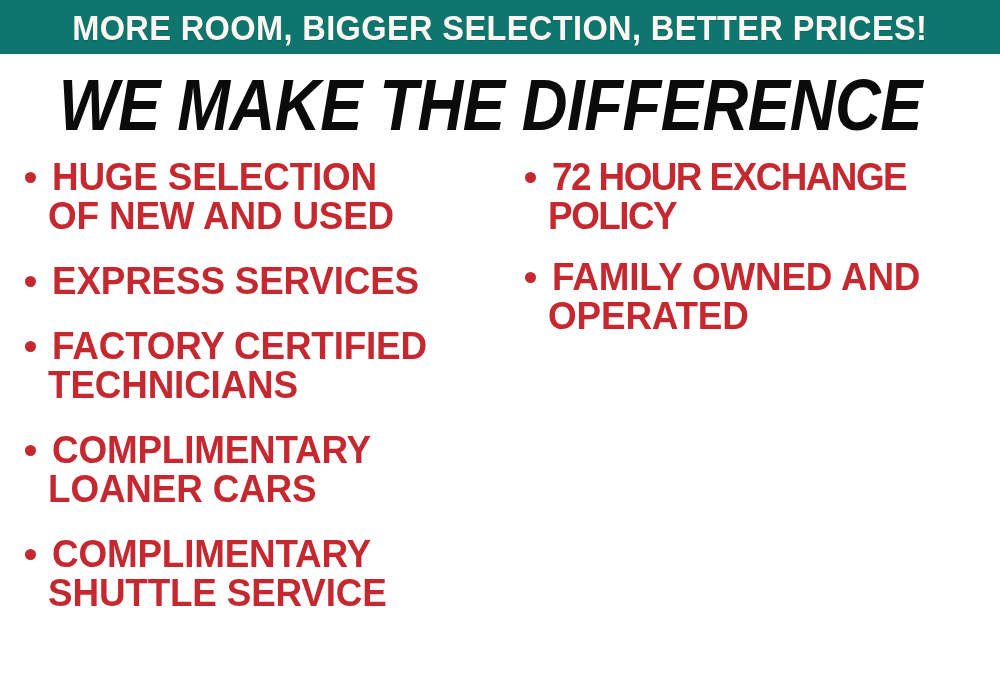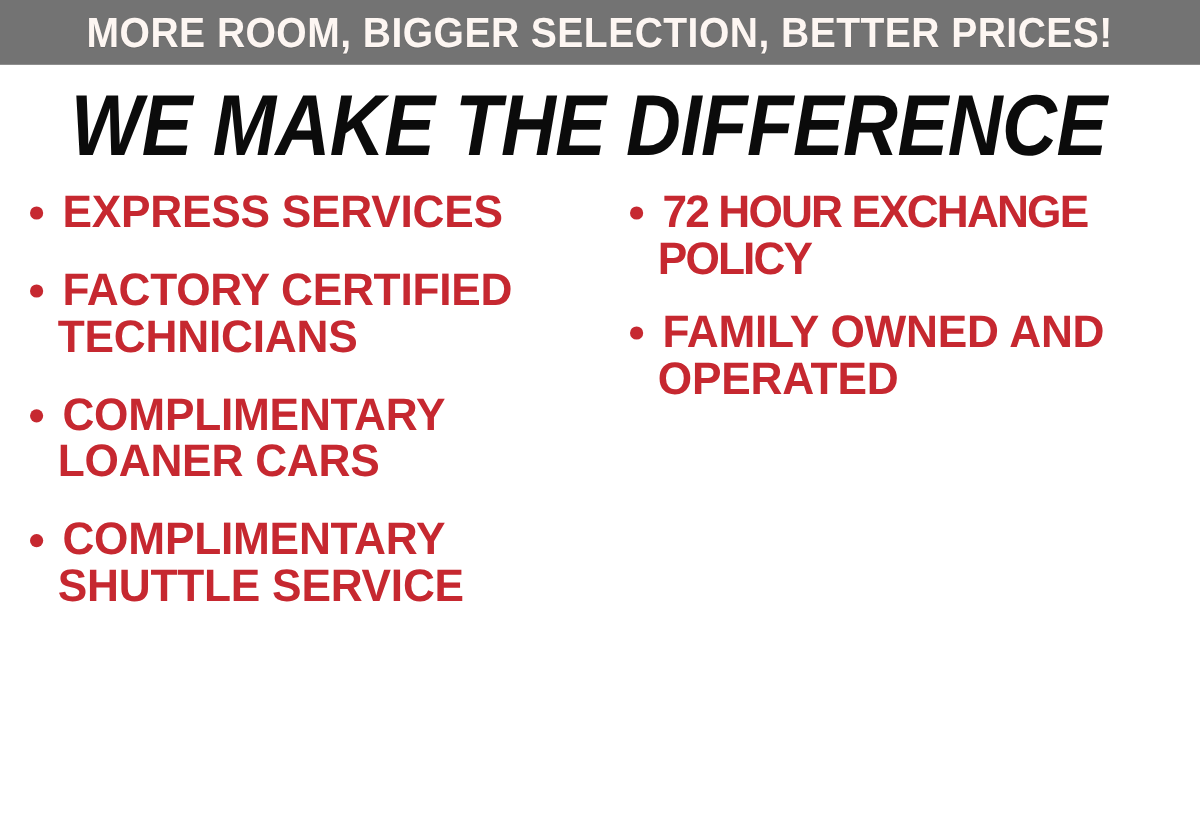--- a/index.html
+++ b/index.html
@@ -15,21 +15,21 @@
     position: relative;
   }
 
   
   #top-banner {
     position: absolute;
     left: 0;
     top: 0;
     width: 1000px;
     height: 54px;
-    background: #737373;
+    background: #0f766e;
     display: flex;
     align-items: center;
     justify-content: center;
   }
   #top-banner-text {
     color: #fdf6f2;
     font-family: "Liberation Sans", sans-serif;
     font-weight: bold;
     font-size: 35px;
     line-height: 35px;
@@ -119,20 +119,27 @@
 </div>
 
 <div id="headline">
   <span id="headline-text">WE MAKE THE DIFFERENCE</span>
 </div>
 
 <div id="columns">
 
   <div class="column" id="column-left">
 
+    <div class="bullet-item">
+      <span class="bullet-marker"></span>
+      <div class="bullet-lines">
+        <span>HUGE SELECTION</span>
+        <span class="bullet-line-2">OF NEW AND USED</span>
+      </div>
+    </div>
 
     <div class="bullet-item">
       <span class="bullet-marker"></span>
       <div class="bullet-lines">
         <span>EXPRESS SERVICES</span>
       </div>
     </div>
 
     <div class="bullet-item">
       <span class="bullet-marker"></span>

